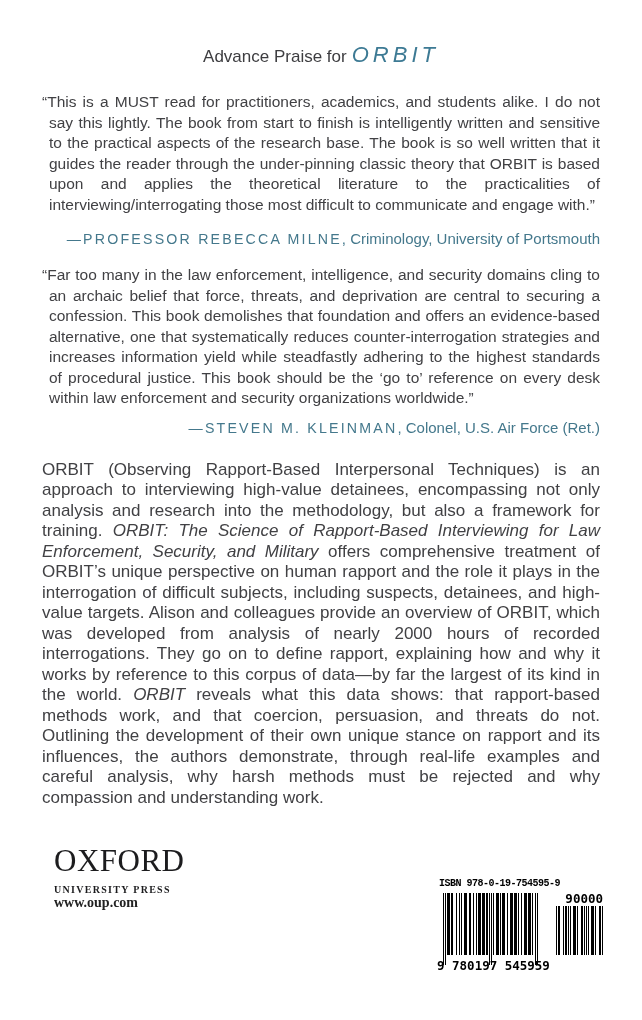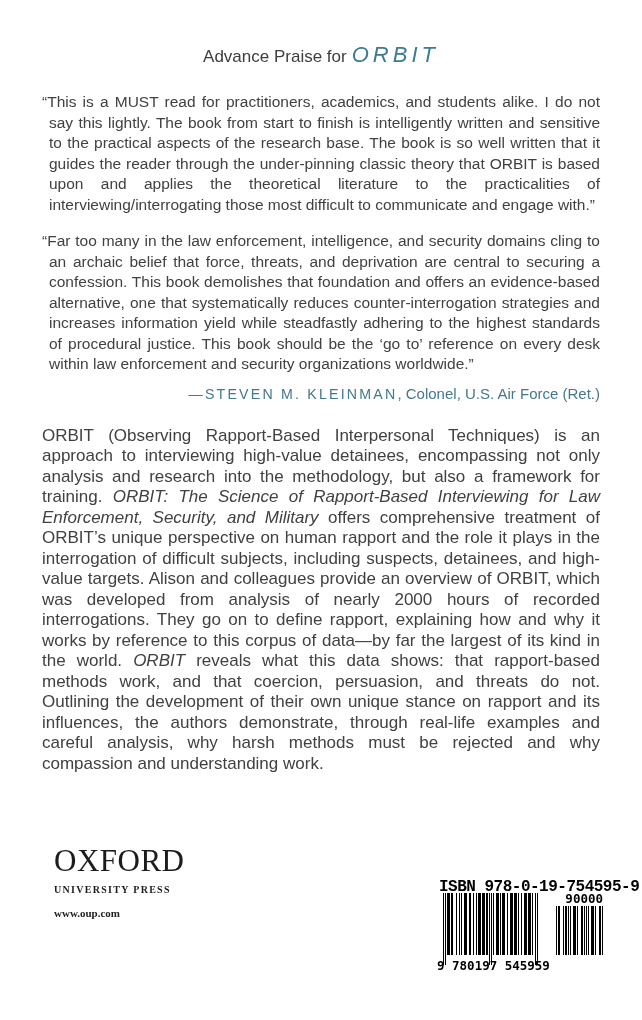--- a/index.html
+++ b/index.html
@@ -83,22 +83,21 @@
     letter-spacing: 0.5px;
     line-height: 31px;
   }
   .oxford-sub {
     margin-top: 8px;
     font-size: 10px;
     font-weight: bold;
     letter-spacing: 1.3px;
   }
   .website {
-    margin-top: 12px;
-    font-size: 11px;
+    font-size: 14px;
     font-weight: bold;
     color: #222;
   }
   .credit {
     position: absolute;
     left: 54px;
     top: 948px;
     font-family: "Liberation Serif", serif;
     font-size: 11.5px;
     line-height: 14px;
@@ -113,21 +112,21 @@
     width: 170px;
     height: 115px;
     background: #fff;
   }
   .isbn-label {
     position: absolute;
     top: 1px;
     left: 2px;
     font-family: "Liberation Mono", monospace;
     font-weight: bold;
-    font-size: 16px;
+    font-size: 10px;
     letter-spacing: -0.5px;
     color: #000;
     white-space: nowrap;
   }
   .bars {
     position: absolute;
     font-size: 0;
     white-space: nowrap;
     display: flex;
     align-items: flex-start;
@@ -170,20 +169,23 @@
 </head>
 <body>
 
 <div class="page">
 
   <div class="header">
     <span>Advance Praise for</span><span class="title">ORBIT</span>
   </div>
 
   <p class="quote q1">“This is a MUST read for practitioners, academics, and students alike. I do not say this lightly. The book from start to finish is intelligently written and sensitive to the practical aspects of the research base. The book is so well written that it guides the reader through the under-pinning classic theory that ORBIT is based upon and applies the theoretical literature to the practicalities of interviewing/interrogating those most difficult to communicate and engage with.”</p>
+  <div class="attribution a1">
+    <span class="name">—PROFESSOR REBECCA MILNE</span><span class="detail">, Criminology, University of Portsmouth</span>
+  </div>
 
   <p class="quote q2">“Far too many in the law enforcement, intelligence, and security domains cling to an archaic belief that force, threats, and deprivation are central to securing a confession. This book demolishes that foundation and offers an evidence-based alternative, one that systematically reduces counter-interrogation strategies and increases information yield while steadfastly adhering to the highest standards of procedural justice. This book should be the ‘go to’ reference on every desk within law enforcement and security organizations worldwide.”</p>
   <div class="attribution a2">
     <span class="name">—STEVEN M. KLEINMAN</span><span class="detail">, Colonel, U.S. Air Force (Ret.)</span>
   </div>
 
   <p class="description"><span>ORBIT (Observing Rapport-Based Interpersonal Techniques) is an approach to interviewing high-value detainees, encompassing not only analysis and research into the methodology, but also a framework for training. </span><span class="italic">ORBIT: The Science of Rapport-Based Interviewing for Law Enforcement, Security, and Military</span><span> offers comprehensive treatment of ORBIT’s unique perspective on human rapport and the role it plays in the interrogation of difficult subjects, including suspects, detainees, and high-value targets. Alison and colleagues provide an overview of ORBIT, which was developed from analysis of nearly 2000 hours of recorded interrogations. They go on to define rapport, explaining how and why it works by reference to this corpus of data—by far the largest of its kind in the world. </span><span class="italic">ORBIT</span><span> reveals what this data shows: that rapport-based methods work, and that coercion, persuasion, and threats do not. Outlining the development of their own unique stance on rapport and its influences, the authors demonstrate, through real-life examples and careful analysis, why harsh methods must be rejected and why compassion and understanding work.</span></p>
 
   <div class="publisher">
     <div class="oxford-name">OXFORD</div>

